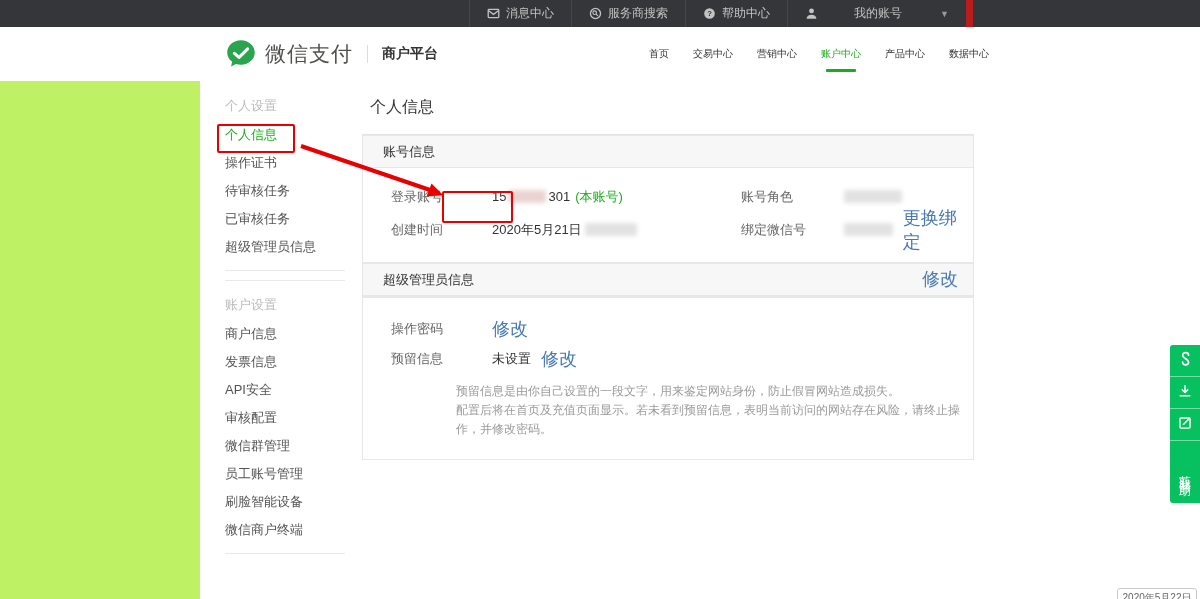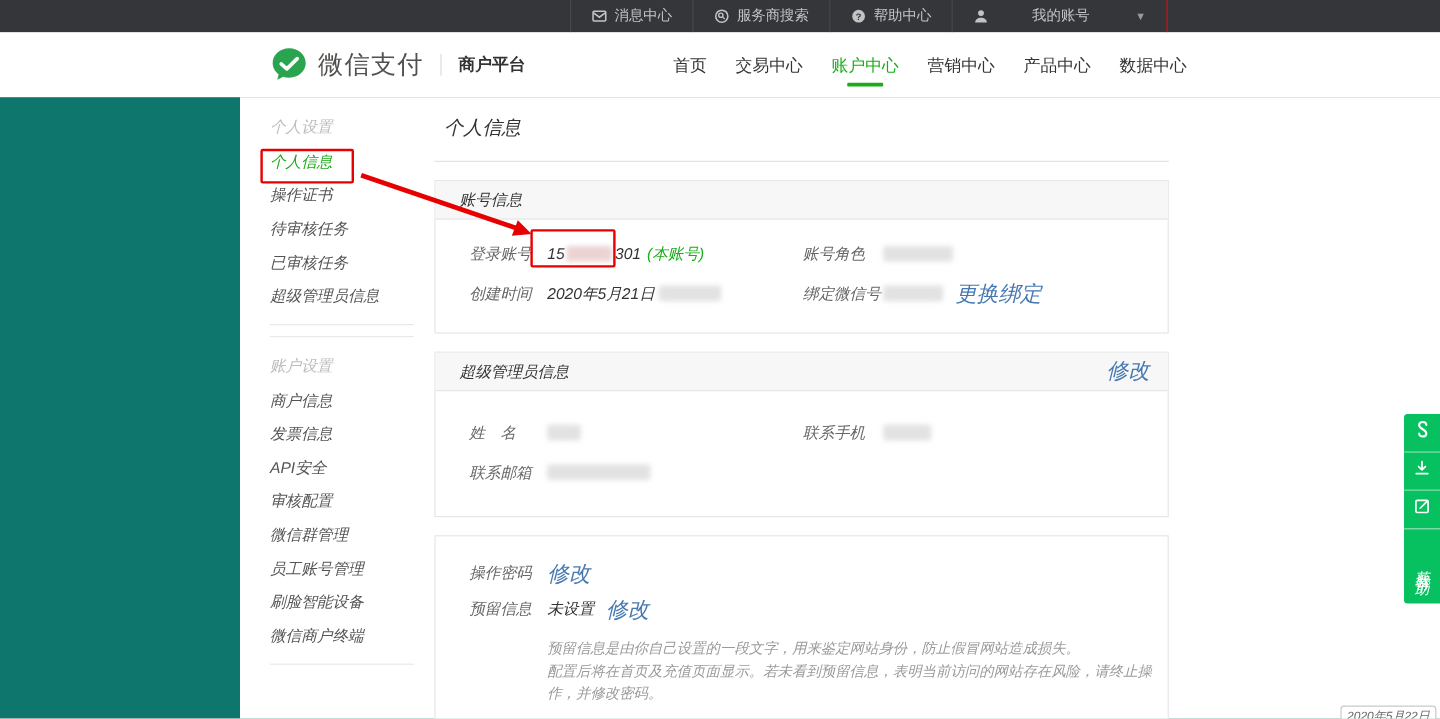--- a/index.html
+++ b/index.html
@@ -4,55 +4,55 @@
 <style>
   * { margin:0; padding:0; box-sizing:border-box; }
   html,body { background:#e9e9e9; }
   body { font-family:"Liberation Sans","DejaVu Sans",sans-serif; }
   .screen { position:relative; width:1200px; height:599px; overflow:hidden; background:#fff; margin:0 auto; }
 
   
   .topbar { position:absolute; top:0; left:0; right:0; height:27px; background:var(--topbar-bg,#35363a); }
   .topbar-menu { position:absolute; right:227px; top:0; height:27px; display:flex; align-items:stretch; }
   .topbar-item { display:flex; align-items:center; gap:6px; padding:0 17px; color:#c3c3c3; font-size:12px; cursor:pointer; border-left:1px solid #46474b; }
-  .topbar-item:last-child { border-right:1px solid #b91c1c;gap:36px; }
+  .topbar-item:last-child { border-right:7px solid #b91c1c;gap:36px; }
   .topbar-item svg { display:block; }
   .caret { font-size:9px; color:#9a9a9a; margin-left:2px; }
 
   
   .header { position:absolute; top:27px; left:0; right:0; height:66px; background:#fff; border-bottom:2px solid #701a75; }
   .brand { position:absolute; left:225px; top:0; height:54px; display:flex; align-items:center; }
   .brand-logo { width:32px; height:32px; margin-right:8px; }
   .brand-name { font-size:21px; color:#50524e; letter-spacing:1px; }
   .brand-sep { width:1px; height:18px; background:#dcdcdc; margin:0 14px; }
   .brand-portal { font-size:14px; color:#333; font-weight:bold; }
   .main-nav { position:absolute; right:208px; top:0; height:54px; display:flex; align-items:center; gap:18px; }
-  .nav-item { position:relative; font-size:14px; color:#333; padding:0 3px; height:54px; line-height:54px; cursor:pointer; white-space:nowrap;text-align:center; }
+  .nav-item { position:relative; font-size:10px; color:#333; padding:0 3px; height:54px; line-height:54px; cursor:pointer; white-space:nowrap;text-align:center; }
   .nav-item.active { color:var(--accent,#1aad19); }
   .nav-item.active::after { content:""; position:absolute; left:50%; transform:translateX(-50%); bottom:9px; width:30px; height:3px; background:var(--accent,#1aad19); border-radius:1px; }
 
   
-  .page-body { position:absolute; top:81px; left:0; right:0; bottom:0; background:#0f766e;font-style:italic; }
+  .page-body { position:absolute; top:81px; left:0; right:0; bottom:0; background:#bef264; }
   .content-area { position:absolute; left:200px; right:0; top:0; bottom:0; background:#fff; }
 
   
   .side { position:absolute; left:0; top:0; bottom:0; width:145px; padding-top:10px; }
   .side-title { height:30px; line-height:30px; padding-left:25px; font-size:13px; color:#bcbcbc; }
   .side-item { height:28px; line-height:28px; padding-left:25px; font-size:13px; color:#545454; cursor:pointer; white-space:nowrap; }
   .side-item.active { color:var(--accent,#1aad19); }
   .side-div { border-top:1px solid #e9e9e9; margin:9px 0 9px 25px; }
 
   
   .main { position:absolute; left:162px; top:0; width:612px; padding-top:16px; }
   .page-title { font-size:16px; color:#333; font-weight:normal; margin-left:8px; }
   .title-rule { border-top:1px solid #e3e3e3; margin-top:16px; }
-  .section { border:1px solid #e7e7eb; margin-top:15px; background:#fff; }
+  .section { border:1px solid #e7e7eb; background:#fff; }
   .sec-head { height:32px; line-height:31px; background:#f7f7f7; border-bottom:1px solid #e7e7eb; padding:0 15px 0 20px; font-size:13px; color:#333; display:flex; justify-content:space-between; }
   .sec-body { padding:12px 0 16px; }
-  .row { display:flex; align-items:center; height:33px; padding-left:28px; font-size:13px; }
+  .row { display:flex; align-items:center; height:33px; padding-left:28px; font-size:13px;gap:36px; }
   .lbl { width:65px; color:#666; flex:none; }
   .val { width:213px; color:#333; flex:none; display:flex; align-items:center; }
   .lbl2 { width:67px; color:#666; flex:none; }
   .val2 { color:#333; display:flex; align-items:center; }
   a.lk { color:var(--link,#4679b2); text-decoration:none; cursor:pointer; font-size:18px; }
   .tag-green { color:var(--accent,#1aad19); margin-left:5px; }
   .blur { display:inline-block; height:13px; background:#e2e2e2; border-radius:2px; filter:blur(2px); vertical-align:middle; }
   .blur.pink { background:#ecd3d3; }
   .redbox-inline { display:inline-flex; align-items:center; }
   .desc { margin:8px 0 0 93px; font-size:12px; color:#9a9a9a; line-height:19px; }
@@ -127,22 +127,22 @@
         <path d="M18 2.5C9.4 2.5 2.5 8.6 2.5 16.2c0 4.3 2.2 8.1 5.6 10.6L6.8 32l5.6-2.7c1.8.5 3.6.8 5.6.8 8.6 0 15.5-6.1 15.5-13.7S26.6 2.5 18 2.5z" fill="#2aa44e"></path>
         <path d="M10.5 17.2l5.3 4.6 9.7-9.6" fill="none" stroke="#fff" stroke-width="3.4" stroke-linecap="round" stroke-linejoin="round"></path>
       </svg>
       <span class="brand-name">微信支付</span>
       <span class="brand-sep"></span>
       <span class="brand-portal">商户平台</span>
     </div>
     <div class="main-nav">
       <div class="nav-item">首页</div>
       <div class="nav-item">交易中心</div>
+      <div class="nav-item">营销中心</div>
       <div class="nav-item active">账户中心</div>
-      <div class="nav-item">营销中心</div>
       <div class="nav-item">产品中心</div>
       <div class="nav-item">数据中心</div>
     </div>
   </div>
 
   <div class="page-body">
     <div class="content-area">
 
       <div class="side">
         <div class="side-title">个人设置</div>
@@ -202,38 +202,20 @@
               </span>
             </div>
           </div>
         </div>
 
         <div class="section">
           <div class="sec-head">
             <span>超级管理员信息</span>
             <a class="lk">修改</a>
           </div>
-          <div class="sec-body" style="padding:18px 0 20px;">
-            <div class="row">
-              <span class="lbl">姓　名</span>
-              <span class="val">
-                  <span class="blur" style="width:28px;"></span>
-                </span>
-              <span class="lbl2">联系手机</span>
-              <span class="val2">
-                  <span class="blur" style="width:40px;"></span>
-                </span>
-            </div>
-            <div class="row">
-              <span class="lbl">联系邮箱</span>
-              <span class="val">
-                  <span class="blur" style="width:86px;"></span>
-                </span>
-            </div>
-          </div>
         </div>
 
         <div class="section">
           <div class="sec-body" style="padding:16px 0 20px;">
             <div class="row" style="height:30px;">
               <span class="lbl">操作密码</span>
               <span class="val">
                   <a class="lk">修改</a>
                 </span>
             </div>

